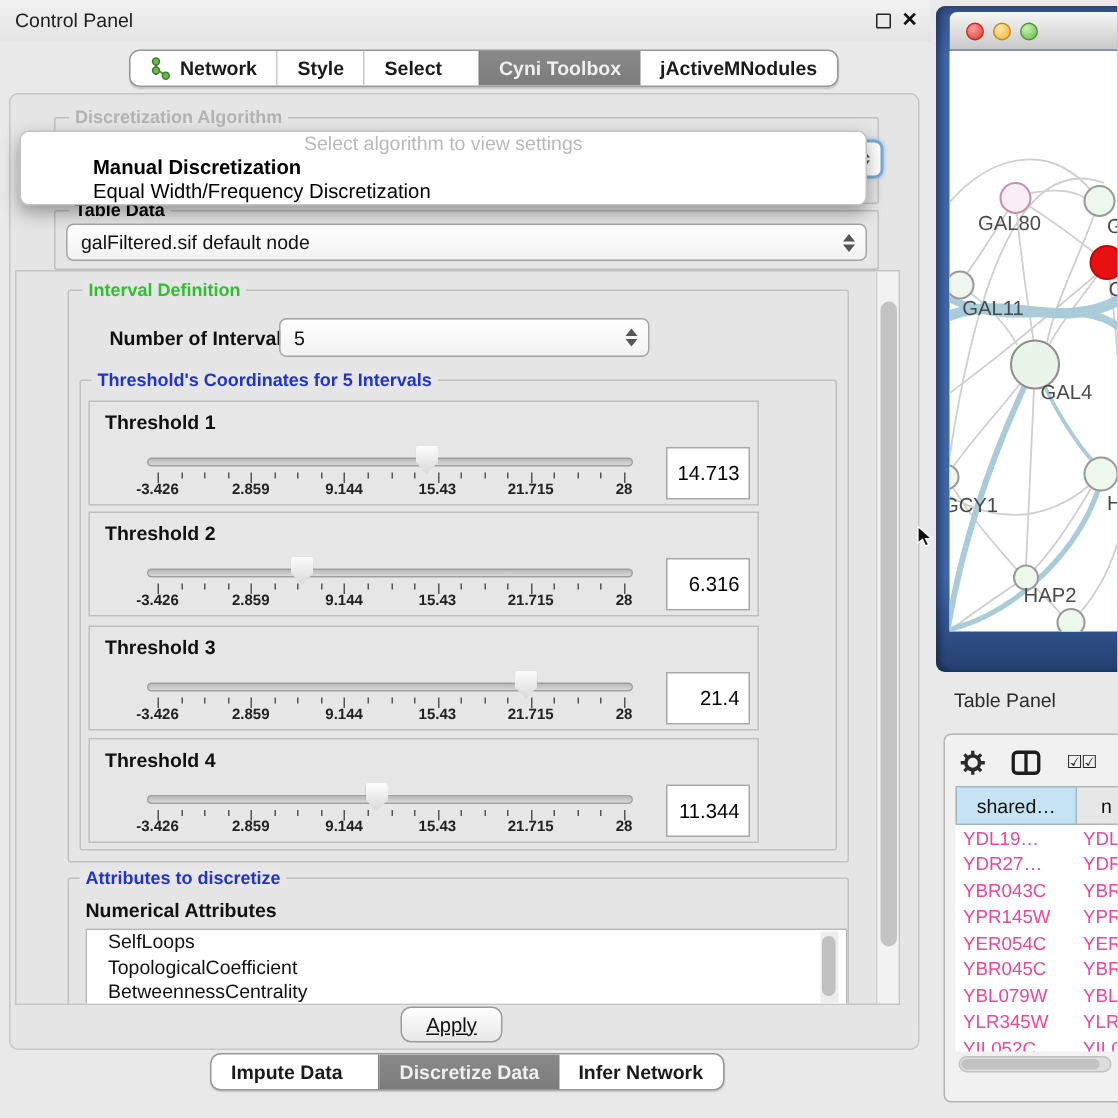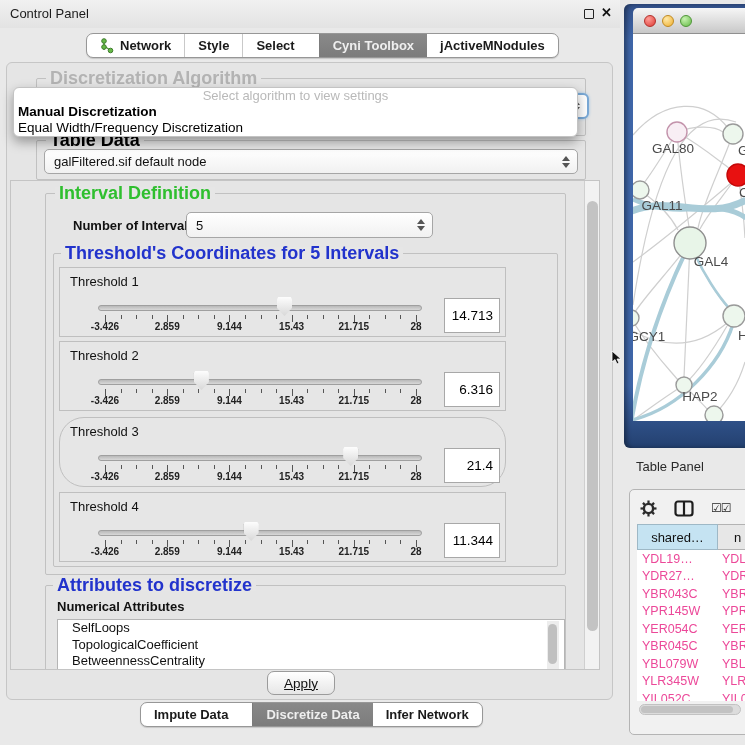--- a/index.html
+++ b/index.html
@@ -21,44 +21,44 @@
   .seg{display:flex;align-items:center;padding:0 13px;font-size:13px;font-weight:600;color:#1a1a1a;
        border-left:1px solid #c9c9c9;white-space:nowrap;}
   .seg:first-child{border-left:none;}
   .seg.sel{background:linear-gradient(var(--sel-tab),#7c7c7c);color:#efefef;border-left-color:#7c7c7c;margin-left:11px;}
   .seg.sel + .seg{border-left:none;}
   #top-tabs{left:86px;top:33px;}
   #bottom-tabs{left:140px;top:702px;}
   #main-panel{left:6px;top:62px;width:607px;height:638px;background:#e5e5e5;border:1px solid #c6c6c6;
               border-radius:6px;}
   .group{position:absolute;border:1px solid #c1c1c1;border-radius:2px;}
-  .gtitle{position:absolute;font-size:18px;font-weight:bold;background:#e5e5e5;padding:0 4px;line-height:12px;}
+  .gtitle{position:absolute;font-size:12px;font-weight:bold;background:#e5e5e5;padding:0 4px;line-height:12px;}
   
   #algo-popup{left:13px;top:87px;width:565px;height:50px;background:#fff;border:1px solid #c3c3c3;
               border-radius:6px;box-shadow:0 5px 12px rgba(0,0,0,.35);z-index:30;overflow:hidden;}
   #algo-popup .ph{height:16px;text-align:center;color:#b9b9b9;font-size:13px;line-height:16px;}
-  #algo-popup .opt{font-size:13.5px;color:#000;padding-left:4px;line-height:16px;}
+  #algo-popup .opt{font-size:13.5px;color:#000;padding-left:4px;line-height:16px;margin-left:44px;}
   #algo-popup .opt.b{font-weight:bold;}
   #combo-stub{left:549px;top:93px;width:40px;height:26px;background:#fff;border:2px solid #7aa9d6;
               border-radius:6px;box-shadow:0 0 3px #9cc3e4;z-index:20;}
   .combo{position:absolute;background:linear-gradient(#ffffff,#f1f1f1);border:1px solid #a6a6a6;
          border-radius:5px;font-size:13px;color:#111;display:flex;align-items:center;padding-left:9px;}
   .spin{position:absolute;right:7px;top:50%;transform:translateY(-50%);width:8px;height:12px;}
   .spin:before,.spin:after{content:"";position:absolute;left:0;border-left:4px solid transparent;
          border-right:4px solid transparent;}
   .spin:before{top:0;border-bottom:5px solid #555;}
   .spin:after{bottom:0;border-top:5px solid #555;}
   
   #scrollpane{left:10px;top:180px;width:590px;height:490px;border:1px solid #c4c4c4;background:#e5e5e5;
               overflow:hidden;}
   #vscroll{left:573px;top:0;width:16px;height:488px;background:#f2f2f2;border-left:1px solid #cfcfcf;}
   #vscroll .vthumb{position:absolute;left:2px;top:20px;width:11px;height:430px;background:#c3c3c3;
               border-radius:6px;}
   .tbox{position:absolute;left:48px;width:447px;height:70px;border:1px solid #bfbfbf;background:#e6e6e6;}
-  .tlabel{position:absolute;left:10px;top:6px;font-size:13px;font-weight:normal;color:#111;}
+  .tlabel{position:absolute;left:10px;top:6px;font-size:13px;font-weight:bold;color:#111;}
   .track{position:absolute;left:38px;top:37px;width:324px;height:6px;border:1px solid #9f9f9f;
          border-radius:3px;background:linear-gradient(#b9b9b9,#d8d8d8);}
   .thumb{position:absolute;top:29px;width:15px;height:19px;background:linear-gradient(#fdfdfd,#d8d8d8);
          clip-path:polygon(8% 0,92% 0,100% 12%,100% 58%,50% 100%,0 58%,0 12%);
          filter:drop-shadow(0 0 1px #777);}
   .ticks{position:absolute;left:0;top:47px;width:100%;height:8px;}
   .tick{position:absolute;top:0;width:1px;height:4px;background:#555;}
   .tick.major{height:7px;}
   .ticklabels{position:absolute;left:0;top:53px;width:100%;height:12px;}
   .ticklabels span{position:absolute;transform:translateX(-50%);font-size:10px;font-weight:600;color:#222;}
@@ -239,21 +239,21 @@
     <div class="ticklabels">
         <span style="left: 45px;">-3.426</span>
         <span style="left: 107.2px;">2.859</span>
         <span style="left: 169.4px;">9.144</span>
         <span style="left: 231.6px;">15.43</span>
         <span style="left: 293.8px;">21.715</span>
         <span style="left: 356px;">28</span>
       </div>
     <div class="valbox">6.316</div>
   </div>
-  <div class="tbox tslider" style="top:236px;border-radius:25px;">
+  <div class="tbox tslider" style="top:236px;">
     <div class="tlabel">Threshold 3</div>
     <div class="track"></div>
     <div class="thumb" style="left: 283.185px;"></div>
     <div class="ticks">
         <div class="tick major" style="left: 45px;"></div>
         <div class="tick" style="left: 60.55px;"></div>
         <div class="tick" style="left: 76.1px;"></div>
         <div class="tick" style="left: 91.65px;"></div>
         <div class="tick major" style="left: 107.2px;"></div>
         <div class="tick" style="left: 122.75px;"></div>

